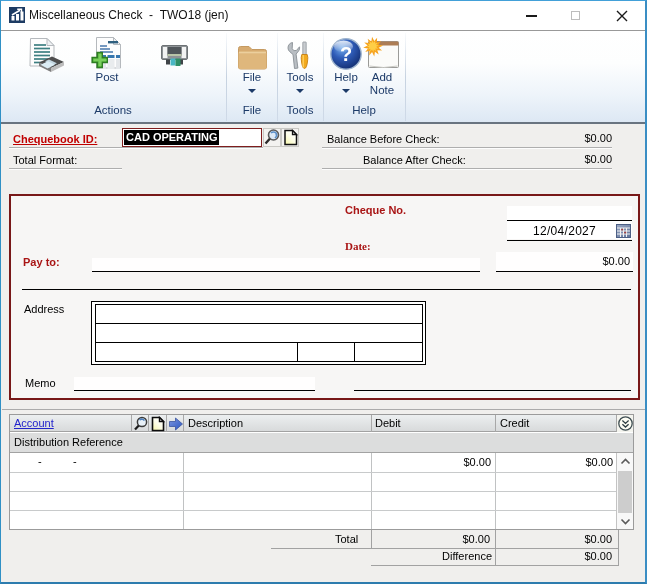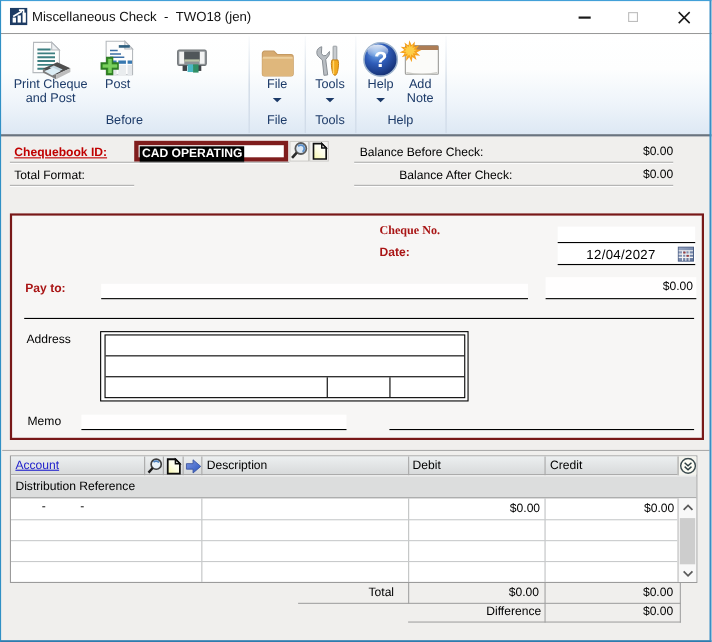--- a/index.html
+++ b/index.html
@@ -75,21 +75,20 @@
         <line x1="7" y1="21.5" x2="23" y2="21.5"></line>
         <line x1="7" y1="25" x2="23" y2="25"></line>
         <line x1="7" y1="28.5" x2="16" y2="28.5"></line>
       </g>
       <polygon points="12,28.5 25,22.5 37,28 24,34" fill="#4e4e4e"></polygon>
       <polygon points="22,25.5 30,29.2 26,31.2 18,27.3" fill="#c3d6e0"></polygon>
       <polygon points="12,28.5 12,32 24,38 24,34" fill="#7d7d7d"></polygon>
       <polygon points="24,34 37,28 37,31.5 24,38" fill="#bdbdbd"></polygon>
       <polygon points="13.5,30.8 21,27.3 28,30.8 20.5,34.6" fill="#dcedf5"></polygon>
     </svg>
-    <div class="rtext" style="left:46px;top:40px">Print Cheque<br>and Post</div>
 
     <svg class="abs" style="left:90px;top:2px" width="36" height="40">
       <path d="M6.5 4.5 h17 l7 7 v23.5 h-24 z" fill="#fdfdfd" stroke="#b5b9bd" stroke-width="1"></path>
       <path d="M23.5 4.5 l7 7 h-7 z" fill="#eef1f3" stroke="#b5b9bd" stroke-width="1"></path>
       <rect x="18" y="8" width="10" height="2.4" fill="#2e5f7f"></rect>
       <g stroke="#3a6ea5" stroke-width="1.4">
         <line x1="10" y1="13" x2="17" y2="13"></line>
         <line x1="10" y1="16" x2="20" y2="16"></line>
         <line x1="10" y1="19" x2="23" y2="19"></line>
       </g>
@@ -157,28 +156,28 @@
     <svg class="abs" style="left:361px;top:3px" width="42" height="38">
       <rect x="7.5" y="7.5" width="30" height="26" rx="1" fill="#fbfbf9" stroke="#9b9b98" stroke-width="1"></rect>
       <path d="M7.5 8.5 a1 1 0 0 1 1 -1 h28 a1 1 0 0 1 1 1 v3 h-30 z" fill="#ad7d55"></path>
       <path d="M8.5 32 q14 3 28 0" stroke="#c9c9c4" stroke-width="1" fill="none"></path>
       <g transform="translate(1.7,1.8) scale(0.85)">
         <path d="M11 1 l2.6 5.2 l3.4-4 l-0.4 5.6 l5-1.6 l-3.2 4.4 l5.6 0.8 l-5.2 2.6 l4 3.4 l-5.6-0.4 l1.6 5 l-4.4-3.2 l-0.8 5.6 l-2.6-5.2 l-3.4 4 l0.4-5.6 l-5 1.6 l3.2-4.4 l-5.6-0.8 l5.2-2.6 l-4-3.4 l5.6 0.4 l-1.6-5 l4.4 3.2 z" fill="#f6a21d"></path>
         <path d="M11 5 l1.6 3.2 l2.2-2.4 l-0.3 3.4 l3.1-1 l-2 2.7 l3.4 0.5 l-3.2 1.6 l2.4 2.2 l-3.4-0.3 l1 3.1 l-2.7-2 l-0.5 3.4 l-1.6-3.2 l-2.2 2.4 l0.3-3.4 l-3.1 1 l2-2.7 l-3.4-0.5 l3.2-1.6 l-2.4-2.2 l3.4 0.3 l-1-3.1 l2.7 2 z" fill="#fece46"></path>
       </g>
     </svg>
     <div class="rtext" style="left:382px;top:40px">Add<br>Note</div>
-    <div class="rgroup" style="left:113px">Before</div>
+    <div class="rgroup" style="left:113px">Actions</div>
     <div class="rgroup" style="left:252px">File</div>
     <div class="rgroup" style="left:300px">Tools</div>
     <div class="rgroup" style="left:364px">Help</div>
   </div>
 
   <div class="redlbl" style="left:13px;top:133px;text-decoration:underline;">Chequebook ID:</div>
-  <div class="abs" style="left:122px;top:128px;width:140px;height:19px;background:#fff;border:4px solid #7f1d1d;">
+  <div class="abs" style="left:122px;top:128px;width:140px;height:19px;background:#fff;border:1px solid #7f1d1d;">
     <div class="abs" style="left:1px;top:1px;height:15px;background:#000;color:#fff;font-size:11px;font-weight:bold;padding:1px 2px 0 2px;">CAD OPERATING</div>
   </div>
 
   <svg class="abs" style="left:263px;top:128px" width="18" height="19">
     <rect x="0.5" y="0.5" width="17" height="18" fill="#f3f2f0" stroke="#c9c8c4" stroke-width="1"></rect>
     <circle cx="10.5" cy="7" r="5" fill="#dce9f6" stroke="#5a5a5a" stroke-width="1.6"></circle>
     <path d="M8 5 a4 4 0 0 1 5 0 a4 4 0 0 1 -1 5" fill="none" stroke="#5b8fc9" stroke-width="1.6"></path>
     <path d="M6.8 10.8 L2.5 15.5" stroke="#2b2b2b" stroke-width="2.4"></path>
   </svg>
 
@@ -199,22 +198,22 @@
   <div class="groove" style="left:9px;top:147px;width:254px;"></div>
   <div class="groove" style="left:322px;top:147px;width:290px;"></div>
 
   <div class="lbl" style="left:13px;top:154px;">Total Format:</div>
   <div class="lbl" style="left:327px;top:154px;padding-left:36px;">Balance After Check:</div>
   <div class="money" style="left:612px;top:153px;">$0.00</div>
   <div class="groove" style="left:9px;top:168px;width:113px;"></div>
   <div class="groove" style="left:322px;top:168px;width:290px;"></div>
 
   <div id="cheque"></div>
-  <div class="chqlbl" style="left:345px;top:204px;font-family:Liberation Serif, serif;">Cheque No.</div>
-  <div class="chqlbl" style="left:345px;top:224px;">Date:</div>
+  <div class="chqlbl" style="left:345px;top:204px;">Cheque No.</div>
+  <div class="chqlbl" style="left:345px;top:240px;font-family:Liberation Serif, serif;">Date:</div>
   <div class="abs" style="left:507px;top:206px;width:125px;height:33px;background:#fff;"></div>
   <div class="hline" style="left:507px;top:220px;width:125px;"></div>
   <div class="hline" style="left:507px;top:240px;width:125px;"></div>
   <div class="lbl" style="left:533px;top:224px;font-size:12px;letter-spacing:0.3px;">12/04/2027</div>
 
   <svg class="abs" style="left:616px;top:224px" width="15" height="14">
     <defs>
         <linearGradient id="calg" x1="0" y1="0" x2="1" y2="1">
       <stop offset="0%" stop-color="#9aa8c4"></stop>
           <stop offset="100%" stop-color="#5f7298"></stop>

